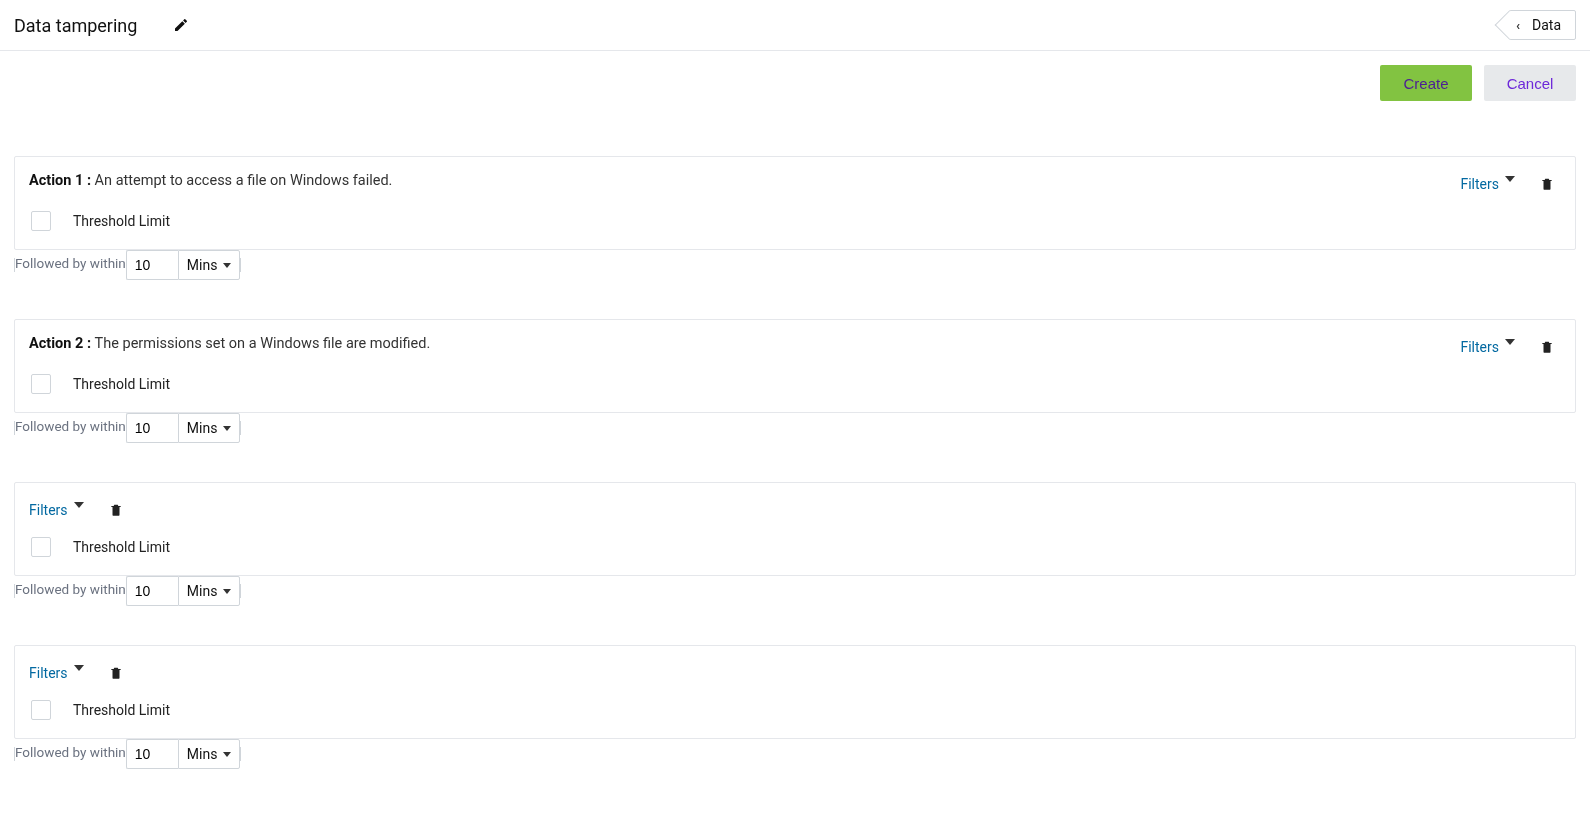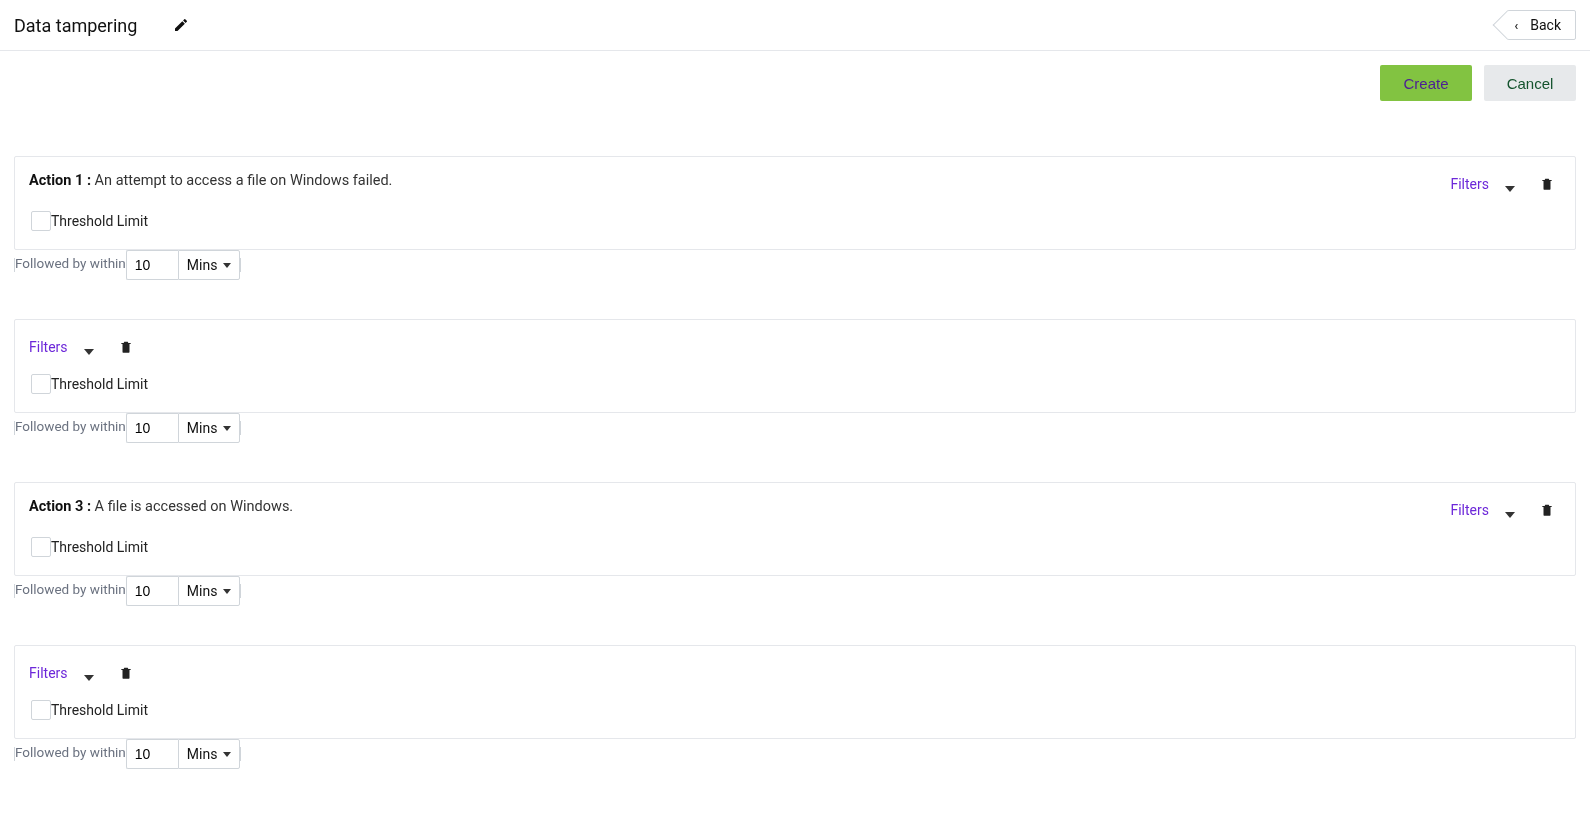--- a/index.html
+++ b/index.html
@@ -98,21 +98,21 @@
     display: inline-flex;
     align-items: center;
     justify-content: center;
   }
   .btn-create {
     background: var(--green);
     color: #4c1d95;
   }
   .btn-cancel {
     background: var(--grey-btn);
-    color: #14532d;
+    color: #6d28d9;
   }
 
   
   .actions-wrap {
     padding: 0 14px;
   }
   .action-card {
     border: 1px solid var(--border);
     border-radius: 2px;
     padding: 14px 20px 18px 14px;
@@ -135,24 +135,24 @@
     color: #333;
   }
   .card-controls {
     display: flex;
     align-items: center;
     gap: 24px;
     margin-top: 4px;
   }
   .filters-toggle {
     font-size: 14px;
-    color: #6d28d9;
-    display: inline-flex;
-    align-items: flex-end;
-    gap: 16px;
+    color: #0369a1;
+    display: inline-flex;
+    align-items: flex-start;
+    gap: 6px;
     cursor: pointer;
     user-select: none;
   }
   .caret-down {
     width: 0; height: 0;
     border-left: 5px solid transparent;
     border-right: 5px solid transparent;
     border-top: 6px solid #333;
     display: inline-block;
   }
@@ -160,21 +160,21 @@
     width: 16px;
     height: 18px;
     cursor: pointer;
     display: inline-flex;
     align-items: center;
     justify-content: center;
   }
   .threshold-row {
     display: flex;
     align-items: center;
-    gap: 0;
+    gap: 22px;
     margin-top: 18px;
     margin-left: 2px;
     text-align: center;
   }
   .checkbox {
     width: 20px;
     height: 20px;
     border: 1px solid var(--border-strong);
     border-radius: 2px;
     background: #fff;
@@ -246,21 +246,21 @@
 <div class="header">
   <div class="title">Data tampering</div>
   <span class="edit" title="Edit">
     <svg width="16" height="16" viewBox="0 0 24 24" fill="#111">
       <path d="M3 17.25V21h3.75l11-11.04-3.75-3.75L3 17.25zM20.71 7.04a1 1 0 0 0 0-1.41l-2.34-2.34a1 1 0 0 0-1.41 0l-1.83 1.83 3.75 3.75 1.83-1.83z"></path>
     </svg>
   </span>
   <div class="spacer"></div>
   <div class="back-btn">
     <span class="back-chevron">‹</span>
-    <span class="back-label">Back</span>
+    <span class="back-label">Data</span>
   </div>
 </div>
 
 <div class="button-row">
   <button class="btn btn-create">Create</button>
   <button class="btn btn-cancel">Cancel</button>
 </div>
 
 <div class="actions-wrap" id="actions-wrap">
   <div class="action-card">
@@ -295,20 +295,24 @@
       <span class="conn-unit">
         <span>Mins</span>
         <span class="caret-down-sm"></span>
       </span>
     </div>
     <div class="conn-line"></div>
   </div>
 
   <div class="action-card">
     <div class="action-head">
+      <div class="action-title-line">
+        <span class="action-label">Action 2 : </span>
+        <span class="action-desc">The permissions set on a Windows file are modified.</span>
+      </div>
       <div class="card-controls">
         <span class="filters-toggle">
           <span>Filters</span>
           <span class="caret-down"></span>
         </span>
         <span class="trash">
           <svg width="14" height="16" viewBox="0 0 24 24" fill="#222">
             <path d="M6 7h12v13a2 2 0 0 1-2 2H8a2 2 0 0 1-2-2V7zm3-4h6l1 2h4v2H4V5h4l1-2z"></path>
           </svg>
         </span>
@@ -328,24 +332,20 @@
       <span class="conn-unit">
         <span>Mins</span>
         <span class="caret-down-sm"></span>
       </span>
     </div>
     <div class="conn-line"></div>
   </div>
 
   <div class="action-card">
     <div class="action-head">
-      <div class="action-title-line">
-        <span class="action-label">Action 3 : </span>
-        <span class="action-desc">A file is accessed on Windows.</span>
-      </div>
       <div class="card-controls">
         <span class="filters-toggle">
           <span>Filters</span>
           <span class="caret-down"></span>
         </span>
         <span class="trash">
           <svg width="14" height="16" viewBox="0 0 24 24" fill="#222">
             <path d="M6 7h12v13a2 2 0 0 1-2 2H8a2 2 0 0 1-2-2V7zm3-4h6l1 2h4v2H4V5h4l1-2z"></path>
           </svg>
         </span>

